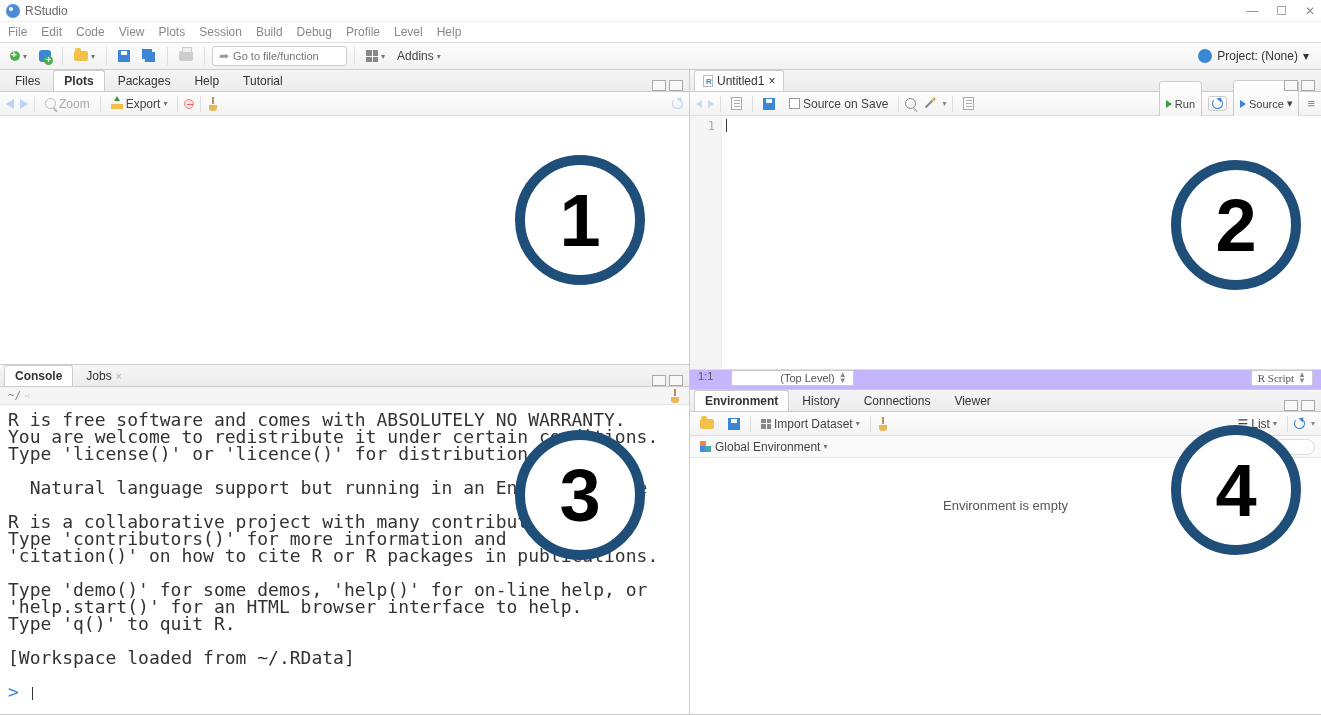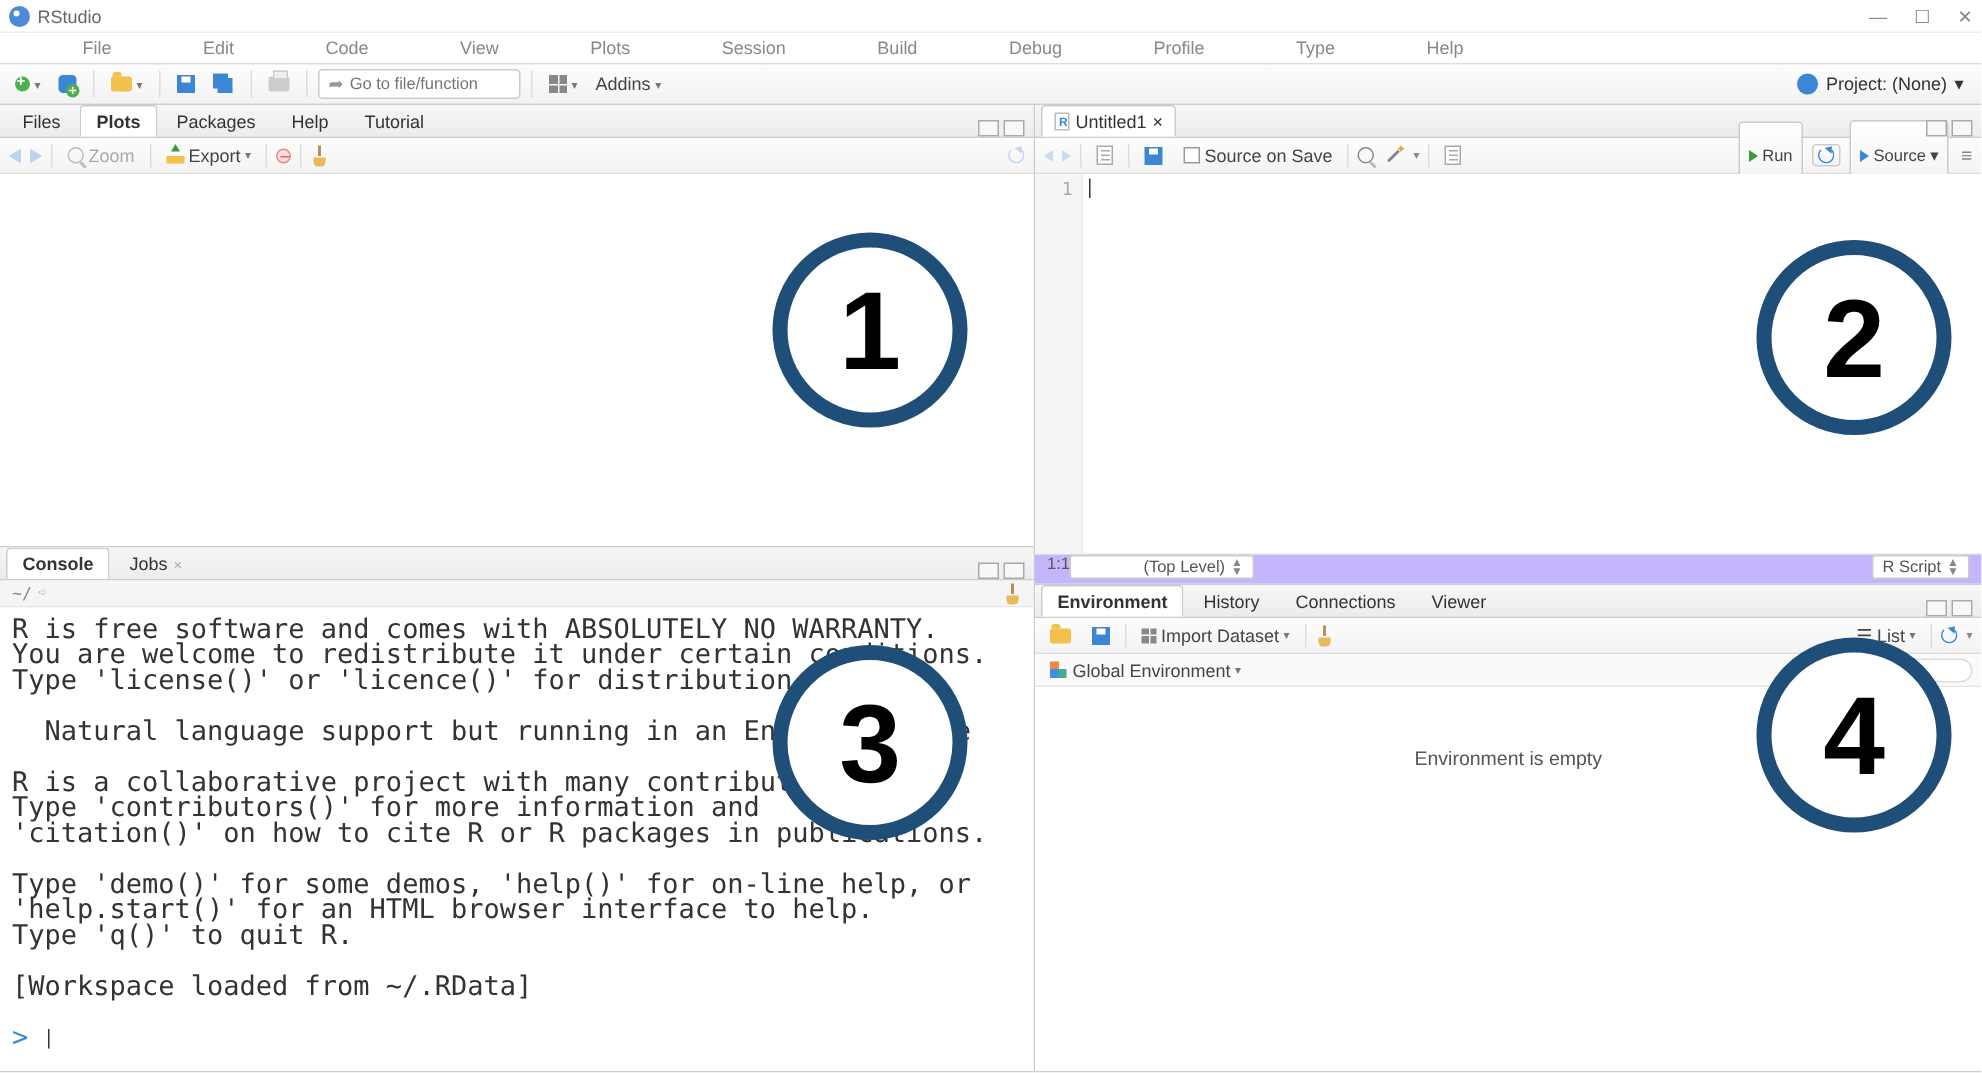--- a/index.html
+++ b/index.html
@@ -3,21 +3,21 @@
 <meta charset="utf-8">
 <style>
 * { box-sizing: border-box; margin: 0; padding: 0; }
 body { font-family: "Segoe UI", Arial, sans-serif; font-size: 12px; color: #333; background: #fff; width: 1321px; height: 715px; overflow: hidden; position: relative; }
 .titlebar { height: 22px; display: flex; align-items: center; padding: 0 6px; background: #fff; border-bottom: 1px solid #eee; }
 .titlebar .logo { width: 14px; height: 14px; background: #4b8bd8; border-radius: 50%; margin-right: 5px; position: relative; }
 .titlebar .logo::after { content: ""; position: absolute; top:3px; left:3px; width:4px; height:4px; background:#fff; border-radius:50%; }
 .titlebar .title { color: #666; font-size: 12px; }
 .titlebar .win-controls { margin-left: auto; display: flex; gap: 18px; color: #888; }
 .menubar { height: 20px; display: flex; align-items: center; gap: 14px; padding: 0 8px; color: #888; font-size: 12px; }
-.menubar span { cursor: default; margin-left: 47px; }
+.menubar span { cursor: default; }
 .toolbar { height: 28px; display: flex; align-items: center; padding: 0 6px; border-top: 1px solid #ddd; border-bottom: 1px solid #ccc; background: linear-gradient(#fdfdfd,#f2f2f2); gap: 4px; }
 .toolbar .sep { width:1px; height:18px; background:#ddd; margin:0 3px; }
 .tb-btn { display:inline-flex; align-items:center; gap:3px; padding:2px 4px; cursor:default; font-size:12px; color:#444; }
 .tb-btn .drop { font-size:8px; color:#777; }
 .goto { display:flex; align-items:center; border:1px solid #ccc; border-radius:3px; padding:1px 6px; background:#fff; width:135px; height:20px; }
 .goto span.arrow { color:#999; margin-right:4px; font-size:12px; }
 .goto input { border:none; outline:none; font-size:11px; color:#888; width:100%; background:transparent; }
 .toolbar .right { margin-left:auto; display:flex; align-items:center; gap:4px; }
 .project-btn { display:flex; align-items:center; gap:5px; padding:2px 6px; cursor:default; color:#333; }
 .project-btn .ricon { width:14px; height:14px; background:#3b87d6; border-radius:50%; }
@@ -92,21 +92,21 @@
 .console-text { padding:6px 8px; font-family:"Lucida Console",Monaco,monospace; font-size:18px; line-height:17px; color:#333; white-space:pre; }
 .console-text .prompt { color:#3b87d6; }
 .console-text .cursor { display:inline-block; width:1px; height:13px; background:#333; vertical-align:middle; margin-left:2px; }
 
 .editor-tab { display:flex; align-items:center; gap:4px; padding:3px 8px; background:#fff; border:1px solid #ccc; border-bottom:none; border-radius:3px 3px 0 0; font-size:12px; }
 .editor-body { display:flex; height:100%; }
 .gutter { width:32px; background:#f5f5f5; border-right:1px solid #eee; text-align:right; padding:3px 6px 0 0; color:#aaa; font-family:"Lucida Console",Monaco,monospace; font-size:12px; }
 .editor-content { flex:1; padding:3px 4px; font-family:"Lucida Console",Monaco,monospace; font-size:12px; position:relative; }
 .editor-content .cursor { display:inline-block; width:1px; height:13px; background:#333; }
 .statusbar { height:20px; border-top:1px solid #ddd; background:#c4b5fd; display:flex; align-items:flex-start; padding:0 8px; font-size:11px; color:#555; }
-.statusbar .right { margin-left:auto; display:flex; gap:6px; align-items:center; }
+.statusbar .right { margin-left:auto; display:flex; gap:6px; align-items:center;font-family:Liberation Serif, serif; }
 .level-sel { padding:0 6px; height:16px; border:1px solid #ccc; border-radius:2px; background:#fff; font-size:11px; display:flex; align-items:center; gap:4px; }
 .level-sel .updn { font-size:8px; line-height:6px; color:#888; }
 
 .env-filter { height:22px; border-bottom:1px solid #e5e5e5; display:flex; align-items:center; padding:0 6px; background:#fafafa; }
 .env-filter .search { margin-left:auto; display:flex; align-items:center; border:1px solid #ddd; border-radius:10px; padding:1px 8px; width:100px; height:16px; background:#fff; }
 .env-empty { text-align:center; color:#555; padding-top:40px; font-size:13px; }
 
 .circle-badge { position:absolute; width:130px; height:130px; border:10px solid #1f4e79; border-radius:50%; display:flex; align-items:center; justify-content:center; font-size:74px; font-weight:bold; color:#000; background:#fff; pointer-events:none; z-index:50; }
 
 .run-btn { display:flex; align-items:center; gap:3px; padding:16px 6px; border:1px solid #ccc; border-radius:3px; background:linear-gradient(#fff,#f2f2f2); font-size:11px; }
@@ -127,21 +127,21 @@
 <div class="menubar">
   <span>File</span>
   <span>Edit</span>
   <span>Code</span>
   <span>View</span>
   <span>Plots</span>
   <span>Session</span>
   <span>Build</span>
   <span>Debug</span>
   <span>Profile</span>
-  <span>Type</span>
+  <span>Level</span>
   <span>Help</span>
 </div>
 
 <div class="toolbar">
   <span class="tb-btn">
       <span class="icon icon-newdoc"></span>
       <span class="drop">▾</span>
     </span>
   <span class="tb-btn">
       <span class="icon icon-newproj"></span>
@@ -323,21 +323,21 @@
         </div>
       </div>
       <div class="pane-body">
         <div class="editor-body">
           <div class="gutter"><span>1</span></div>
           <div class="editor-content"><span class="cursor"></span></div>
         </div>
       </div>
       <div class="statusbar">
         <span>1:1</span>
-        <div class="level-sel" style="padding-left:48px;">
+        <div class="level-sel" style="margin-left:18px;padding-left:48px;">
           <span>(Top Level)</span>
           <span class="updn">▲<br>▼</span>
         </div>
         <div class="right">
           <div class="level-sel">
             <span>R Script</span>
             <span class="updn">▲<br>▼</span>
           </div>
         </div>
       </div>

